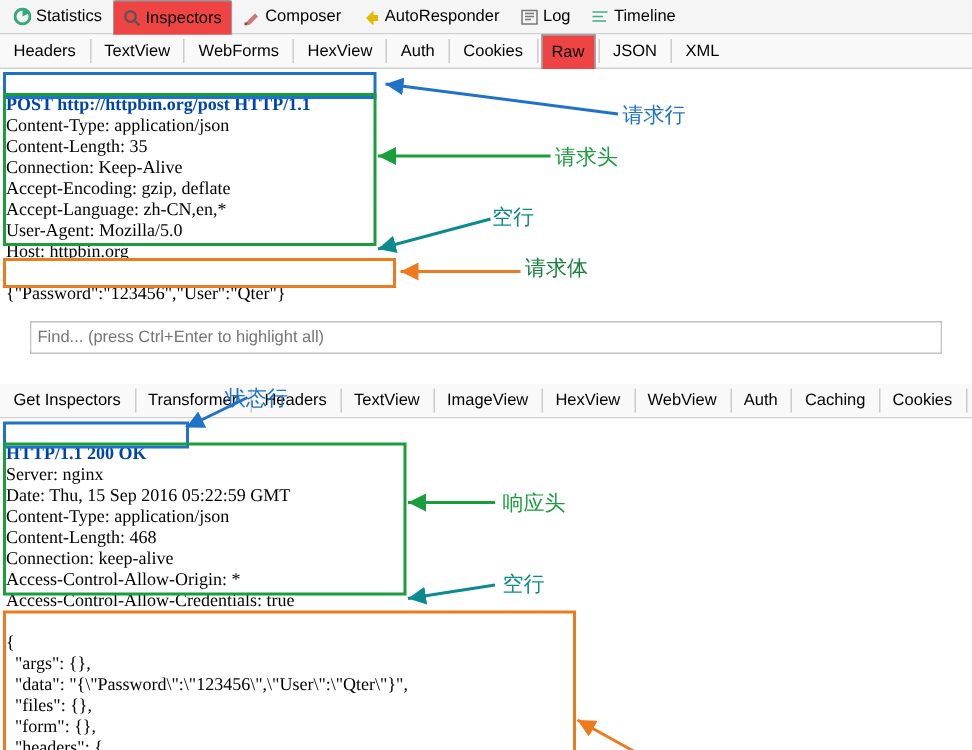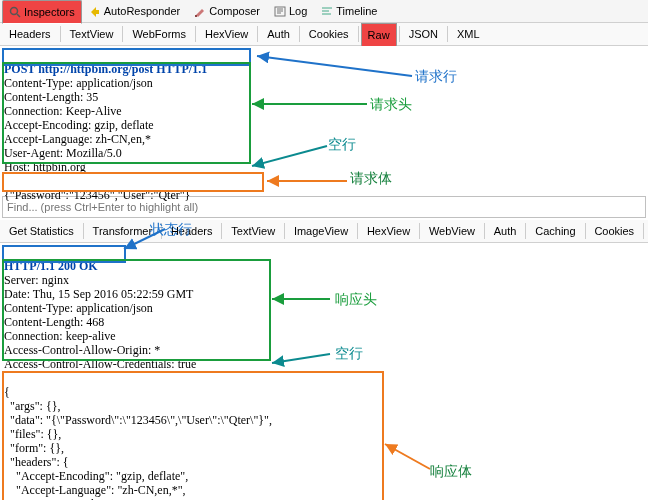--- a/index.html
+++ b/index.html
@@ -12,47 +12,54 @@
   .panel{position:relative;background:#fff}
   .mono{font-family:Liberation Serif, serif;font-size:12px;line-height:14px;white-space:pre;padding:2px 4px}
   .reqline{color:#0044aa;font-weight:700}
   .box{position:absolute;pointer-events:none}
   .box.blue{border:2px solid #1f72c9}
   .box.green{border:2px solid #1a9d3d}
   .box.orange{border:2px solid #ee7a1f}
   .arrow{position:absolute;stroke-width:2;fill:none}
   .lbl{position:absolute;font-family:Liberation Sans, sans-serif;font-size:14px}
   .blue-t{color:#1f72c9}.green-t{color:#1a9d3d}.teal-t{color:#0b8a8f}.orange-t{color:#15803d}
-  .find{display:flex;align-items:center;border:1px solid #c0c0c0;margin:2px;height:20px}
+  .find{display:flex;align-items:center;border:1px solid #c0c0c0;margin:20px;height:20px}
   .find input{flex:1;border:none;outline:none;font-size:11px;color:#777;padding:0 4px;height:18px}
   svg.ic{width:12px;height:12px}
 </style>
 </head>
 <body>
 
 <div class="toolbar">
+  <div class="tbtn tab">
+      <svg class="ic">
+        <circle cx="6" cy="6" r="5" fill="none" stroke="#3a7" stroke-width="2"></circle>
+        <path d="M6 6 L6 1 A5 5 0 0 1 10 4 Z" fill="#3a7"></path>
+      </svg>
+      <span>Statistics</span>
+    </div>
   <div class="tbtn tab active">
       <svg class="ic">
         <circle cx="5" cy="5" r="3.5" fill="none" stroke="#555" stroke-width="1.5"></circle>
         <line x1="8" y1="8" x2="11" y2="11" stroke="#555" stroke-width="1.5"></line>
       </svg>
       <span>Inspectors</span>
     </div>
   <div class="tbtn tab">
       <svg class="ic">
-        <path d="M2 7 L7 2 L7 5 L10 5 L10 9 L7 9 L7 12 Z" fill="#e6b800"></path>
-      </svg>
-      <span>AutoResponder</span>
-    </div>
-  <div class="tbtn tab">
-      <svg class="ic">
         <path d="M2 10 L8 4 L10 6 L4 12 Z" fill="#c77"></path>
         <rect x="1" y="10" width="2" height="2" fill="#844"></rect>
       </svg>
       <span>Composer</span>
+    </div>
+  <div class="tbtn tab">
+      <svg class="ic">
+        <path d="M2 7 L7 2 L7 5 L10 5 L10 9 L7 9 L7 12 Z" fill="#e6b800"></path>
+      </svg>
+      <span>AutoResponder</span>
     </div>
   <div class="tbtn tab">
       <svg class="ic">
         <rect x="1" y="2" width="10" height="9" fill="none" stroke="#777"></rect>
         <line x1="3" y1="4" x2="9" y2="4" stroke="#777"></line>
         <line x1="3" y1="6" x2="9" y2="6" stroke="#777"></line>
         <line x1="3" y1="8" x2="7" y2="8" stroke="#777"></line>
       </svg>
       <span>Log</span>
     </div>
@@ -146,21 +153,21 @@
   <div class="lbl teal-t" style="left:328px;top:90px">空行</div>
   <div class="lbl orange-t" style="left:350px;top:124px">请求体</div>
 </div>
 
 <div class="find">
   <input placeholder="Find... (press Ctrl+Enter to highlight all)" style="">
 </div>
 
 <div class="toolbar sub">
   <div class="tbtn">
-      <span>Get Statistics</span>
+      <span>Get Inspectors</span>
     </div>
     <div class="sep"></div>
   <div class="tbtn">
       <span>Transformer</span>
     </div>
     <div class="sep"></div>
   <div class="tbtn">
       <span>Headers</span>
     </div>
     <div class="sep"></div>

